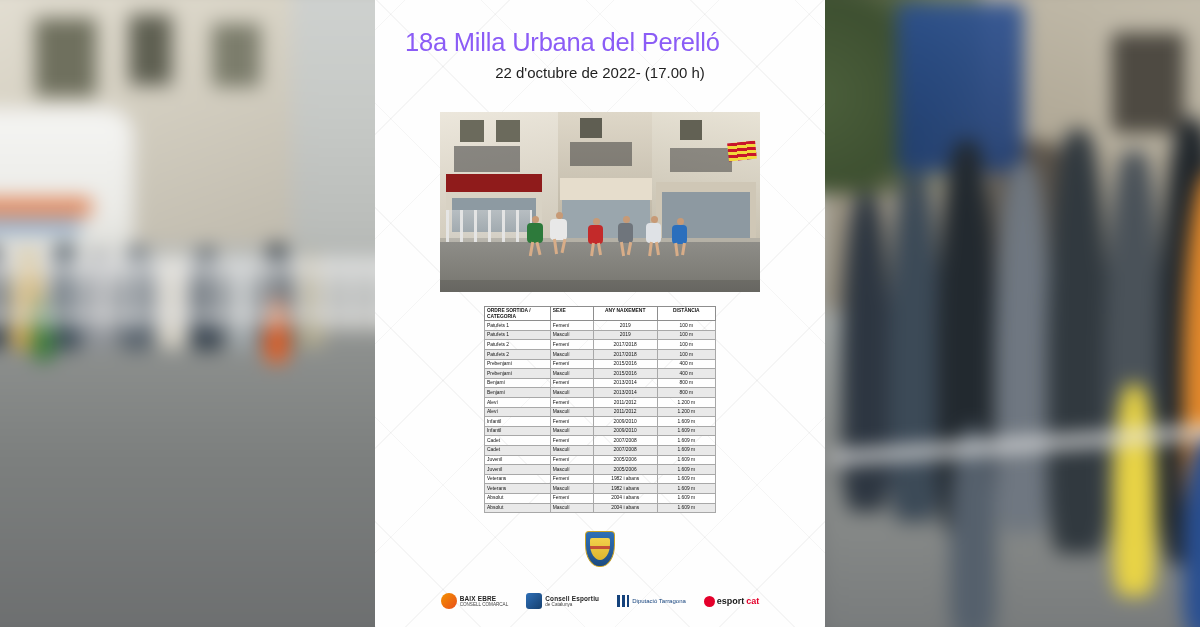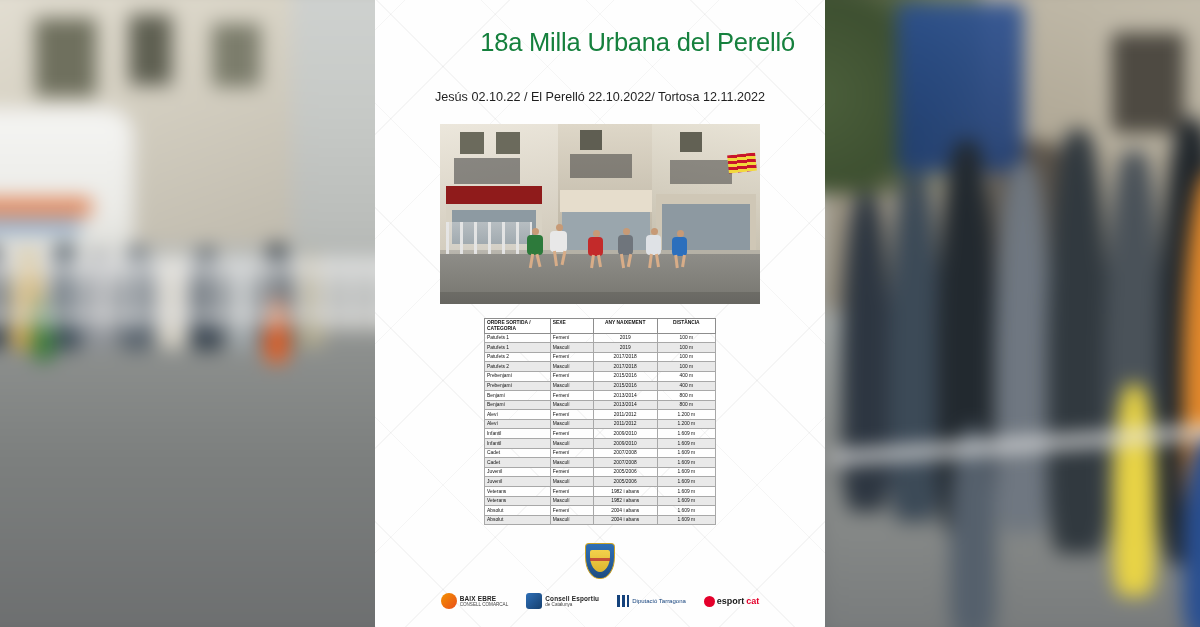--- a/index.html
+++ b/index.html
@@ -142,23 +142,23 @@
       repeating-linear-gradient(-45deg, rgba(0,0,0,0.035) 0 1px, rgba(0,0,0,0) 1px 74px);
     pointer-events: none;
   }
   .poster-inner {
     position: relative;
     padding: 24px 30px 0 30px;
     height: 100%;
     box-sizing: border-box;
   }
   .p-title {
-    text-align: right;
+    text-align: left;
     font-size: 25.5px;
-    color: #15803d;
+    color: #8b5cf6;
     letter-spacing: -0.2px;
     margin: 4px 0 0 0;
     font-weight: normal;
   }
   .p-subtitle {
     text-align: center;
     font-size: 15px;
     color: #1f1f1f;
     margin-top: 7px;
   }
@@ -359,23 +359,23 @@
     <div class="crowd" style="left:1150px;top:430px; width:50px; height:190px; background:#2b4f8e;"></div>
     <div class="crowd" style="left:930px; top:420px; width:44px; height:200px; background:#55606b;"></div>
     <div class="tape"></div>
   </div>
 
   <div class="poster">
     <div class="poster-watermark"></div>
     <div class="poster-inner">
 
       <h1 class="p-title">18a Milla Urbana del Perelló</h1>
+      <div class="p-subtitle">22 d'octubre de 2022-  (17.00 h)</div>
 
       <div class="p-circuit">
-        <div>Jesús 02.10.22 / El Perelló 22.10.2022/ Tortosa 12.11.2022</div>
       </div>
 
       <div class="photo">
         <div class="ph ph-sky"></div>
         <div class="ph ph-bldgA"></div>
         <div class="ph ph-bldgB"></div>
         <div class="ph ph-bldgC"></div>
         <div class="ph ph-win1"></div>
         <div class="ph ph-win2"></div>
         <div class="ph ph-win3"></div>

